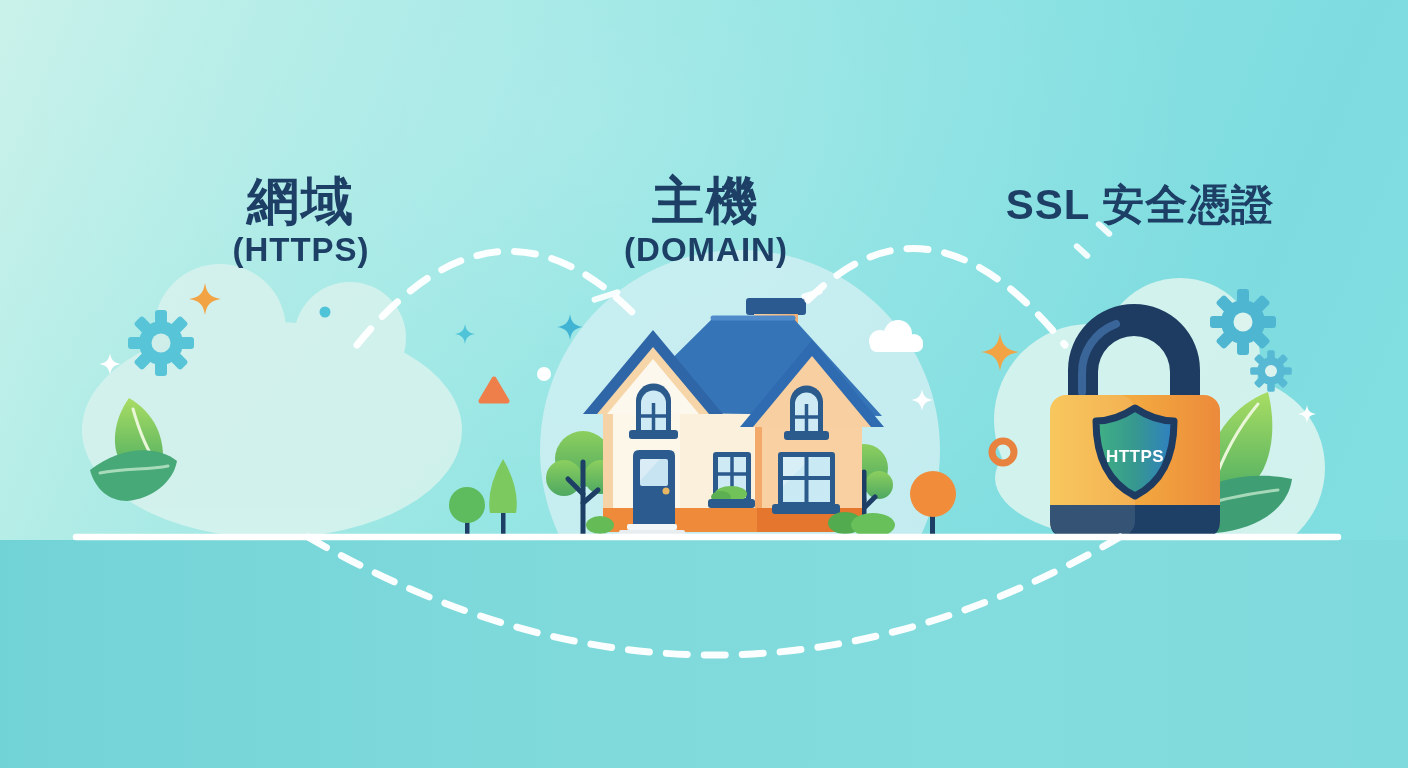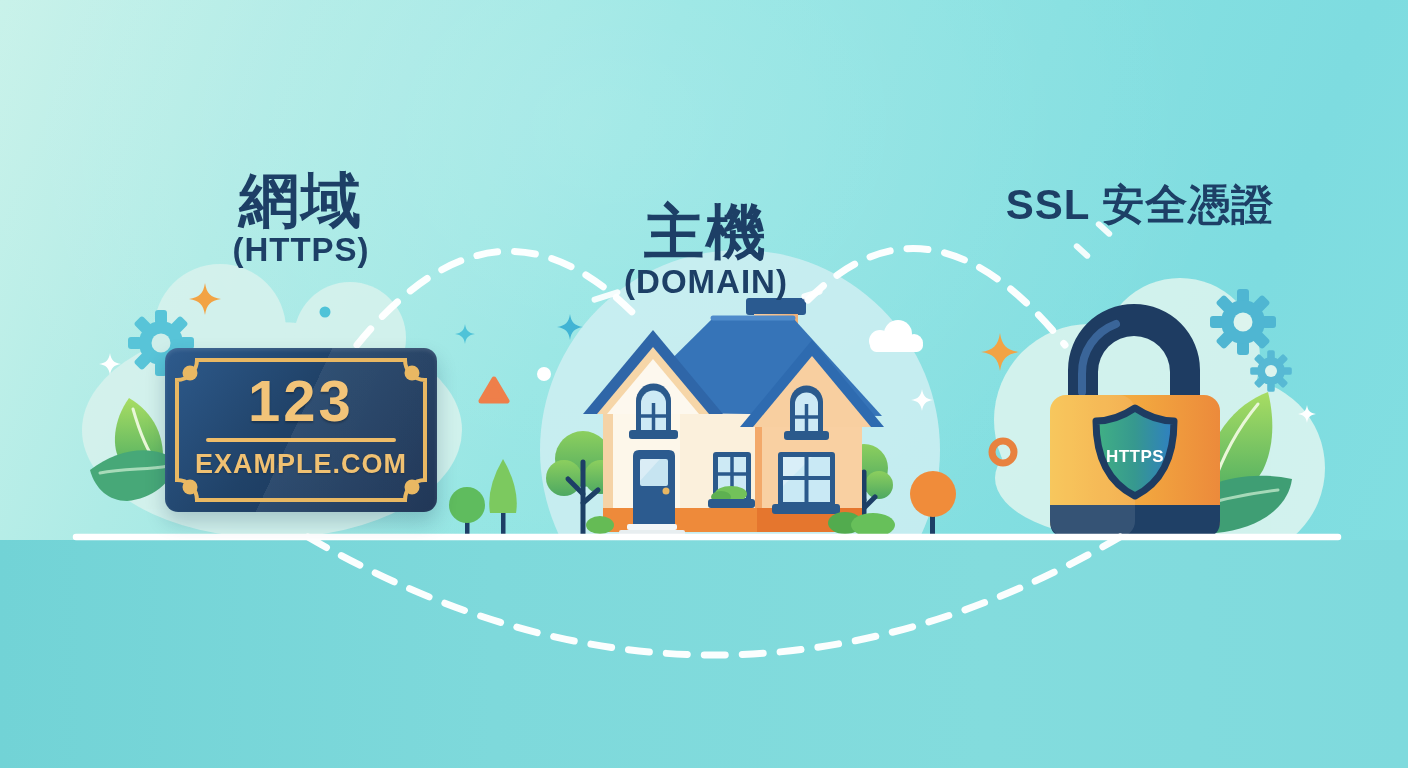--- a/index.html
+++ b/index.html
@@ -4,21 +4,21 @@
 <style>
   html,body{margin:0;padding:0;}
   body{font-family:"Liberation Sans","DejaVu Sans",sans-serif;}
   .stage{position:relative;width:1408px;height:768px;overflow:hidden;
     background:linear-gradient(112deg,#c9f2ea 0%,#aeebe6 18%,#93e5e3 40%,#86e0e1 62%,#7edce0 80%,#83dfe1 100%);}
   .bg-sheen{position:absolute;inset:0;background:radial-gradient(ellipse at 42% 16%,rgba(255,255,255,.16),transparent 55%);pointer-events:none;}
   .bg-bottom{position:absolute;left:0;top:540px;width:1408px;height:228px;
     background:linear-gradient(90deg,#72d3d6 0%,#7ed9db 35%,#83dcdd 70%,#7fdadd 100%);}
   svg.scene{position:absolute;left:0;top:0;}
   .title{position:absolute;text-align:center;color:#1d3f66;font-weight:800;}
-  .title .main{font-size:60px;line-height:58px;letter-spacing:2px;}
+  .title .main{font-size:52px;line-height:58px;letter-spacing:2px;}
   .title .sub{font-size:33px;line-height:40px;letter-spacing:1px;font-weight:800;}
   .title-ssl .main{font-size:42px;line-height:58px;letter-spacing:1px;}
   
   .plaque{position:absolute;left:165px;top:348px;width:272px;height:164px;border-radius:13px;
     background:linear-gradient(128deg,#2e5b8d 0%,#204268 45%,#152c4e 100%);
     box-shadow:0 10px 20px rgba(15,45,75,.22), inset 0 2px 4px rgba(255,255,255,.12);}
   .plaque .sheen{position:absolute;inset:0;border-radius:13px;
     background:linear-gradient(115deg,transparent 48%,rgba(255,255,255,.07) 48%,rgba(255,255,255,.05) 100%);}
   .plaque svg{position:absolute;left:0;top:0;}
   .plaque .num{position:absolute;left:0;top:24px;width:100%;text-align:center;
@@ -265,40 +265,25 @@
 
     <g stroke="#ffffff" stroke-width="7" stroke-linecap="round" stroke-dasharray="21 17" fill="none" opacity="0.97">
       <path d="M357,345 Q496,174 635,315"></path>
       <path d="M808,300 Q930,178 1065,345"></path>
       <path d="M308,537 Q714,773 1120,537"></path>
     </g>
 
     <line x1="76" y1="537" x2="1338" y2="537" stroke="#ffffff" stroke-width="6.5" stroke-linecap="round"></line>
   </svg>
 
-  <div class="plaque">
-    <div class="sheen"></div>
-    <svg width="272" height="164" viewBox="0 0 272 164">
-      <path d="M32,12 H240 A20,20 0 0 0 260,32 V132 A20,20 0 0 0 240,152 H32 A20,20 0 0 0 12,132 V32 A20,20 0 0 0 32,12 Z" fill="none" stroke="#e9b863" stroke-width="4"></path>
-      <g fill="#e9b863">
-        <circle cx="25" cy="25" r="7.5"></circle>
-          <circle cx="247" cy="25" r="7.5"></circle>
-        <circle cx="247" cy="139" r="7.5"></circle>
-          <circle cx="25" cy="139" r="7.5"></circle>
-      </g>
-    </svg>
-    <div class="num">123</div>
-    <div class="divider"></div>
-    <div class="dom">EXAMPLE.COM</div>
-  </div>
 
   <div class="title" style="left:151px;top:172px;width:300px;">
     <div class="main">網域</div>
     <div class="sub">(HTTPS)</div>
   </div>
-  <div class="title" style="left:556px;top:172px;width:300px;margin-top:32px;">
+  <div class="title" style="left:556px;top:172px;width:300px;">
     <div class="main">主機</div>
     <div class="sub">(DOMAIN)</div>
   </div>
   <div class="title title-ssl" style="left:950px;top:176px;width:380px;">
     <div class="main">SSL 安全憑證</div>
   </div>
 </div>
 
 </body></html>

